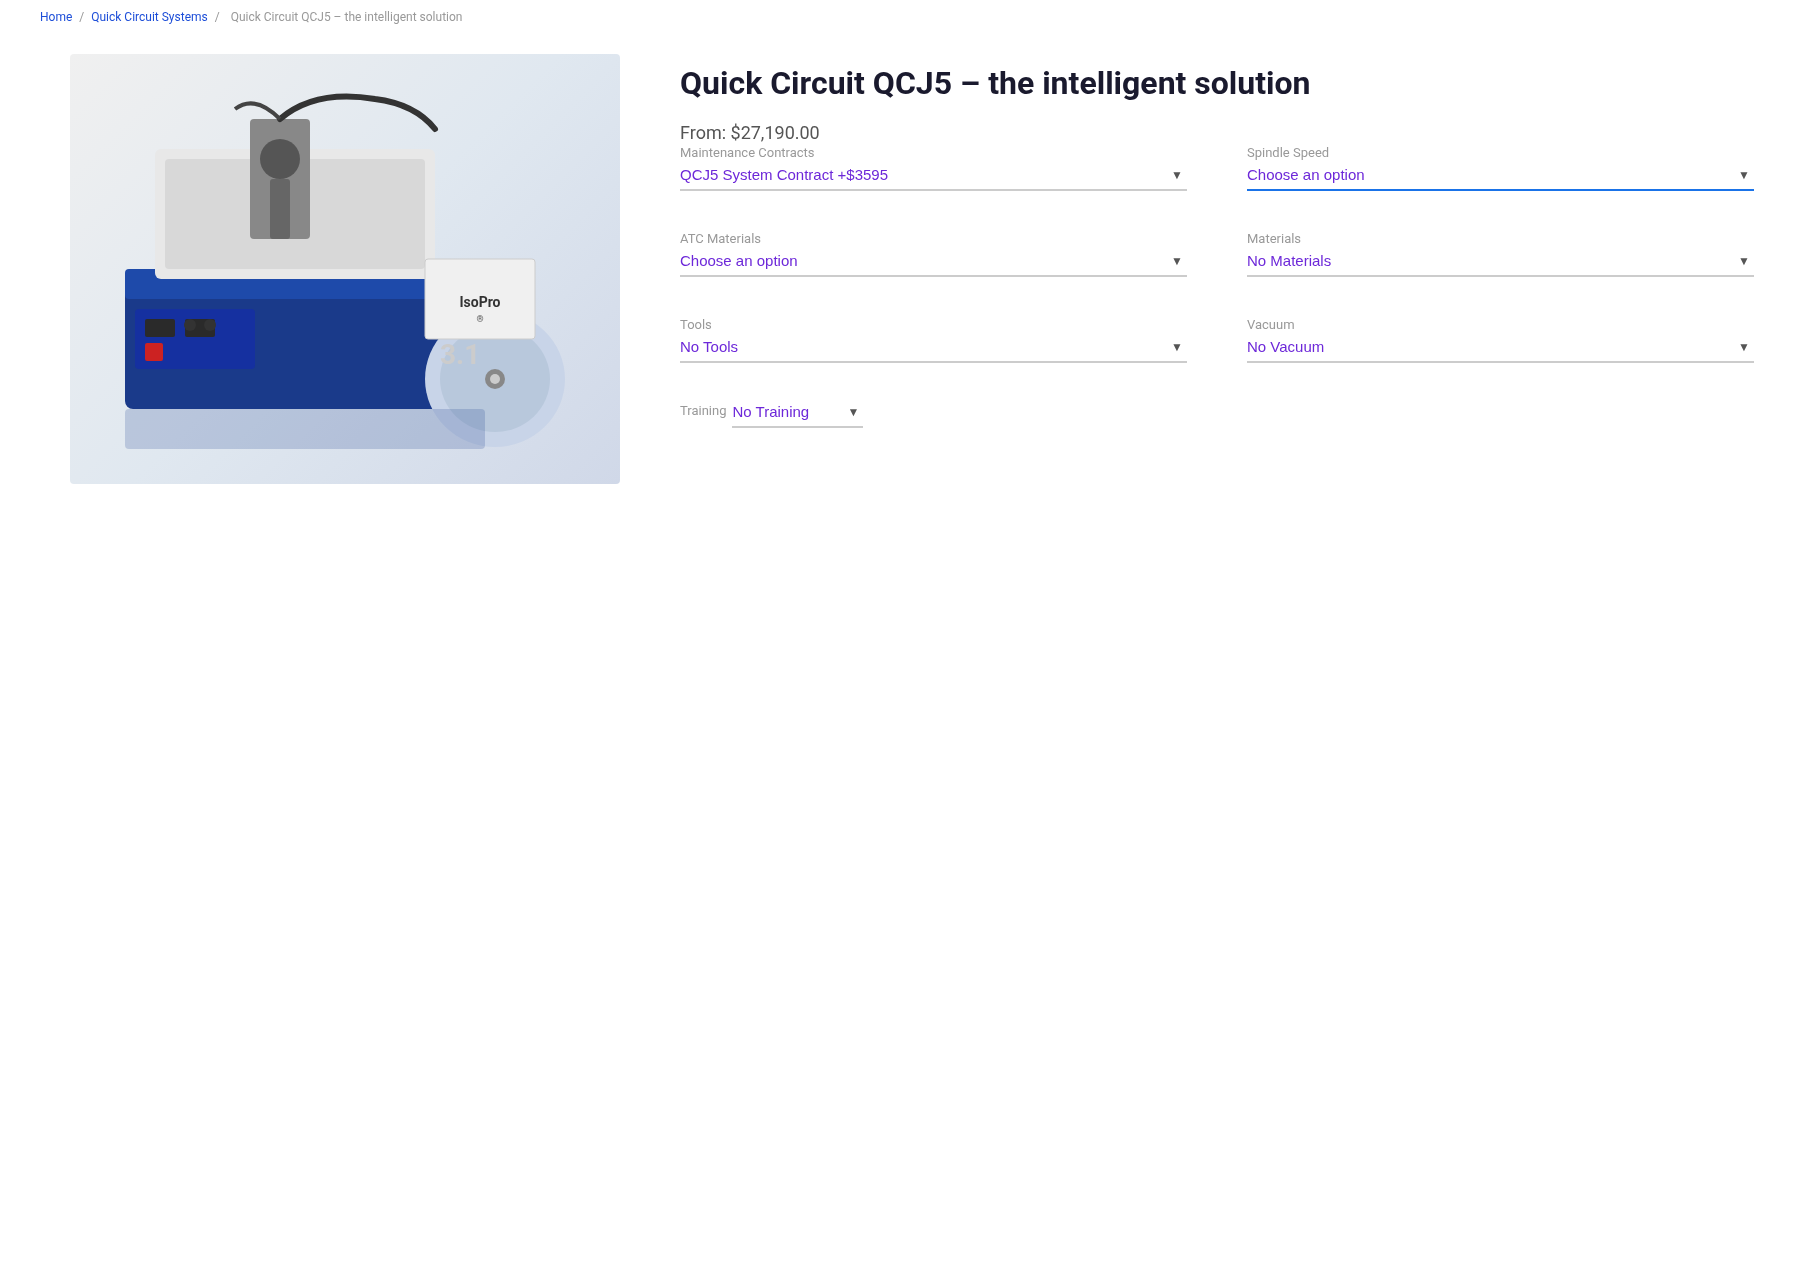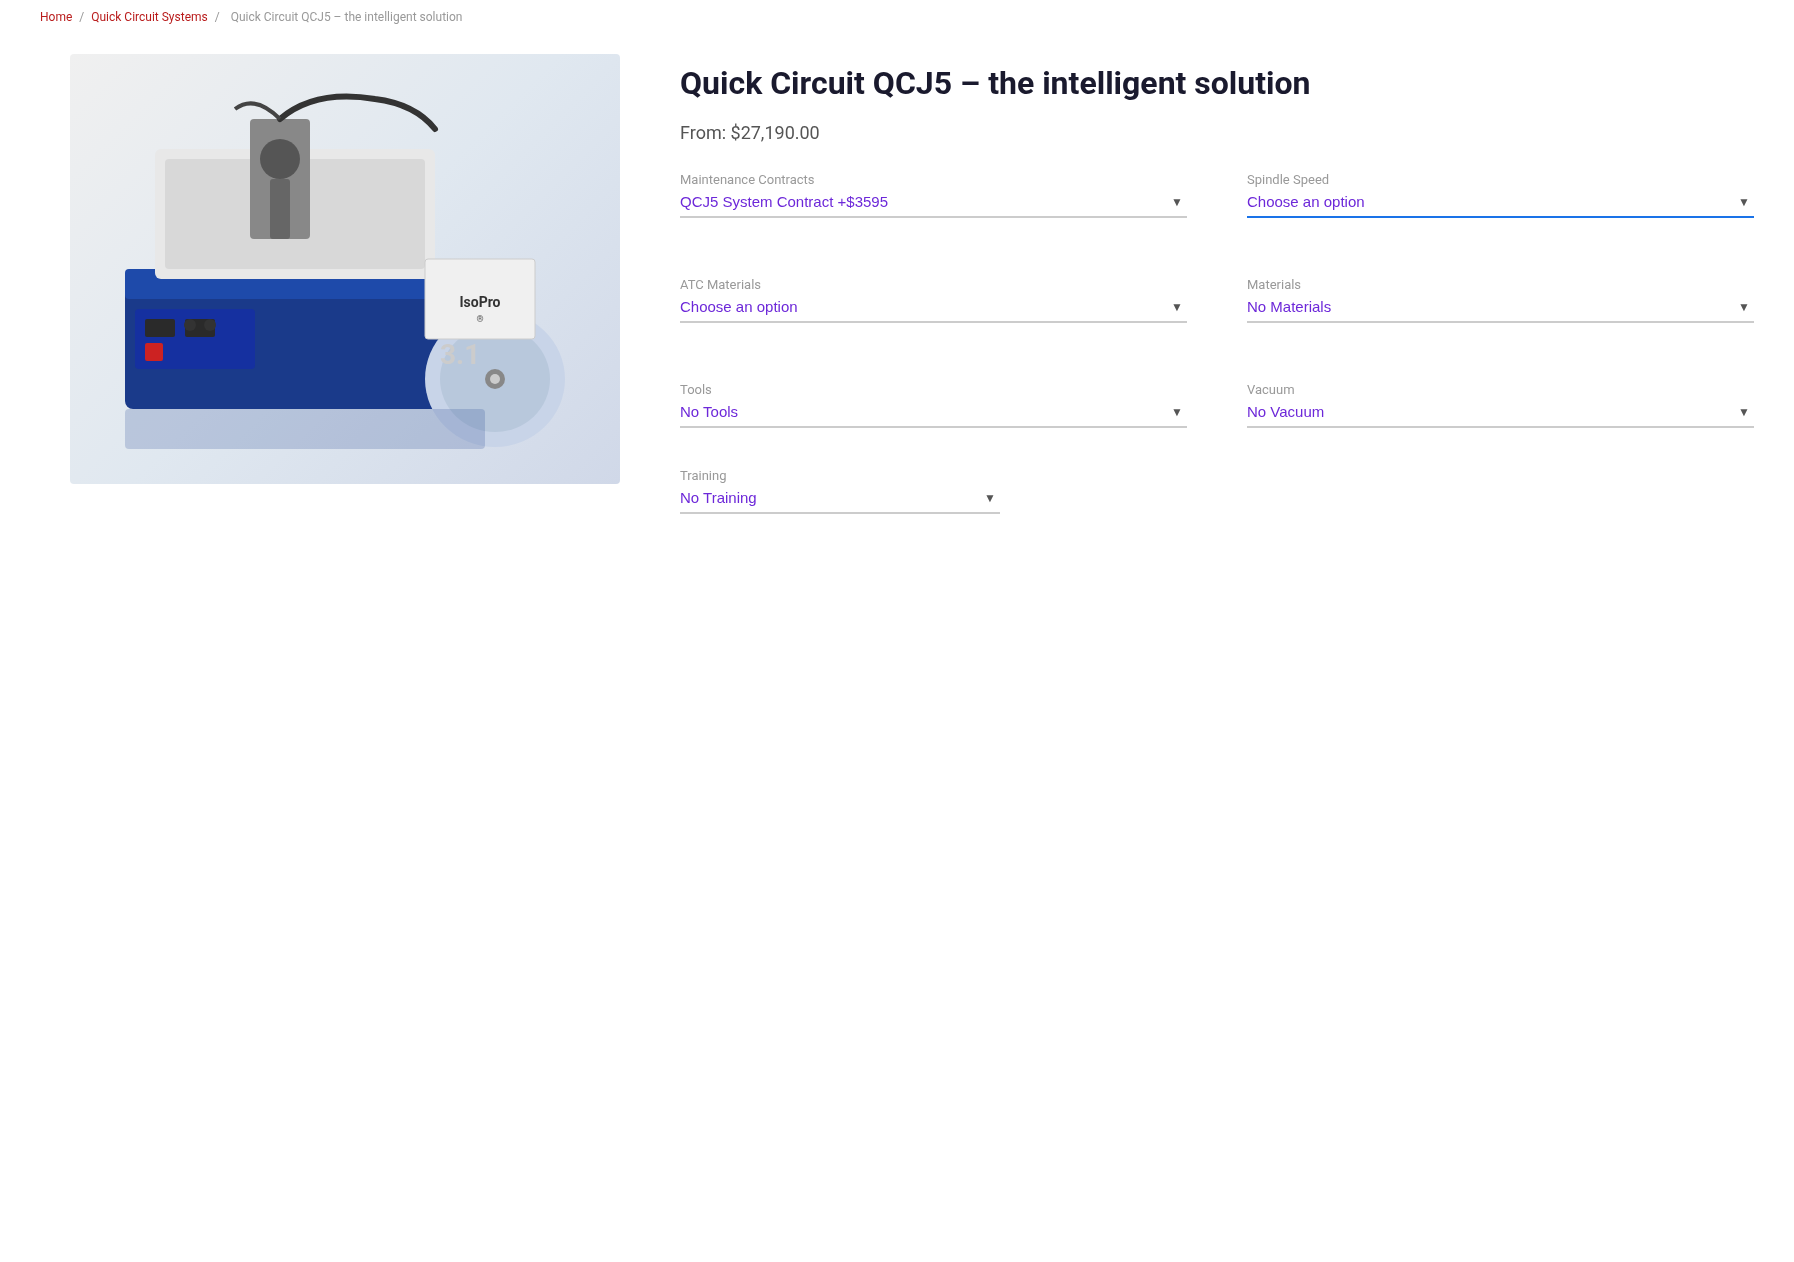--- a/index.html
+++ b/index.html
@@ -15,21 +15,21 @@
       font-size: 14px;
     }
 
     .breadcrumb {
       padding: 10px 40px;
       font-size: 12px;
       color: #999;
     }
 
     .breadcrumb a {
-      color: #b91c1c;
+      color: #1d4ed8;
       text-decoration: none;
       margin-top: 27px;
     }
 
     .breadcrumb span {
       margin: 0 4px;
     }
 
     .page-container {
       display: flex;
@@ -93,22 +93,22 @@
 
     .product-undefined {
       font-size: 16px;
       color: #777;
       margin-bottom: 40px;
     }
 
     .options-grid {
       display: grid;
       grid-template-columns: 1fr 1fr;
-      gap: 59px 60px;
-      margin-top: 29px;
+      gap: 40px 60px;
+      margin-top: 2px;
     }
 
     .option-group {
       display: flex;
       flex-direction: column;
       gap: 6px;
     }
 
     .option-label {
       font-size: 13px;
@@ -150,21 +150,21 @@
       color: #555;
       pointer-events: none;
     }
 
     .training-section {
       margin-top: 40px;
     }
 
     .training-option-group {
       display: flex;
-      flex-direction: column;
+      flex-direction: row;
       gap: 6px;
       max-width: 320px;
     }
   </style>
 </head>
 <body>
 
 <nav class="breadcrumb">
   <a href="#">Home</a>
   <span> / </span>

